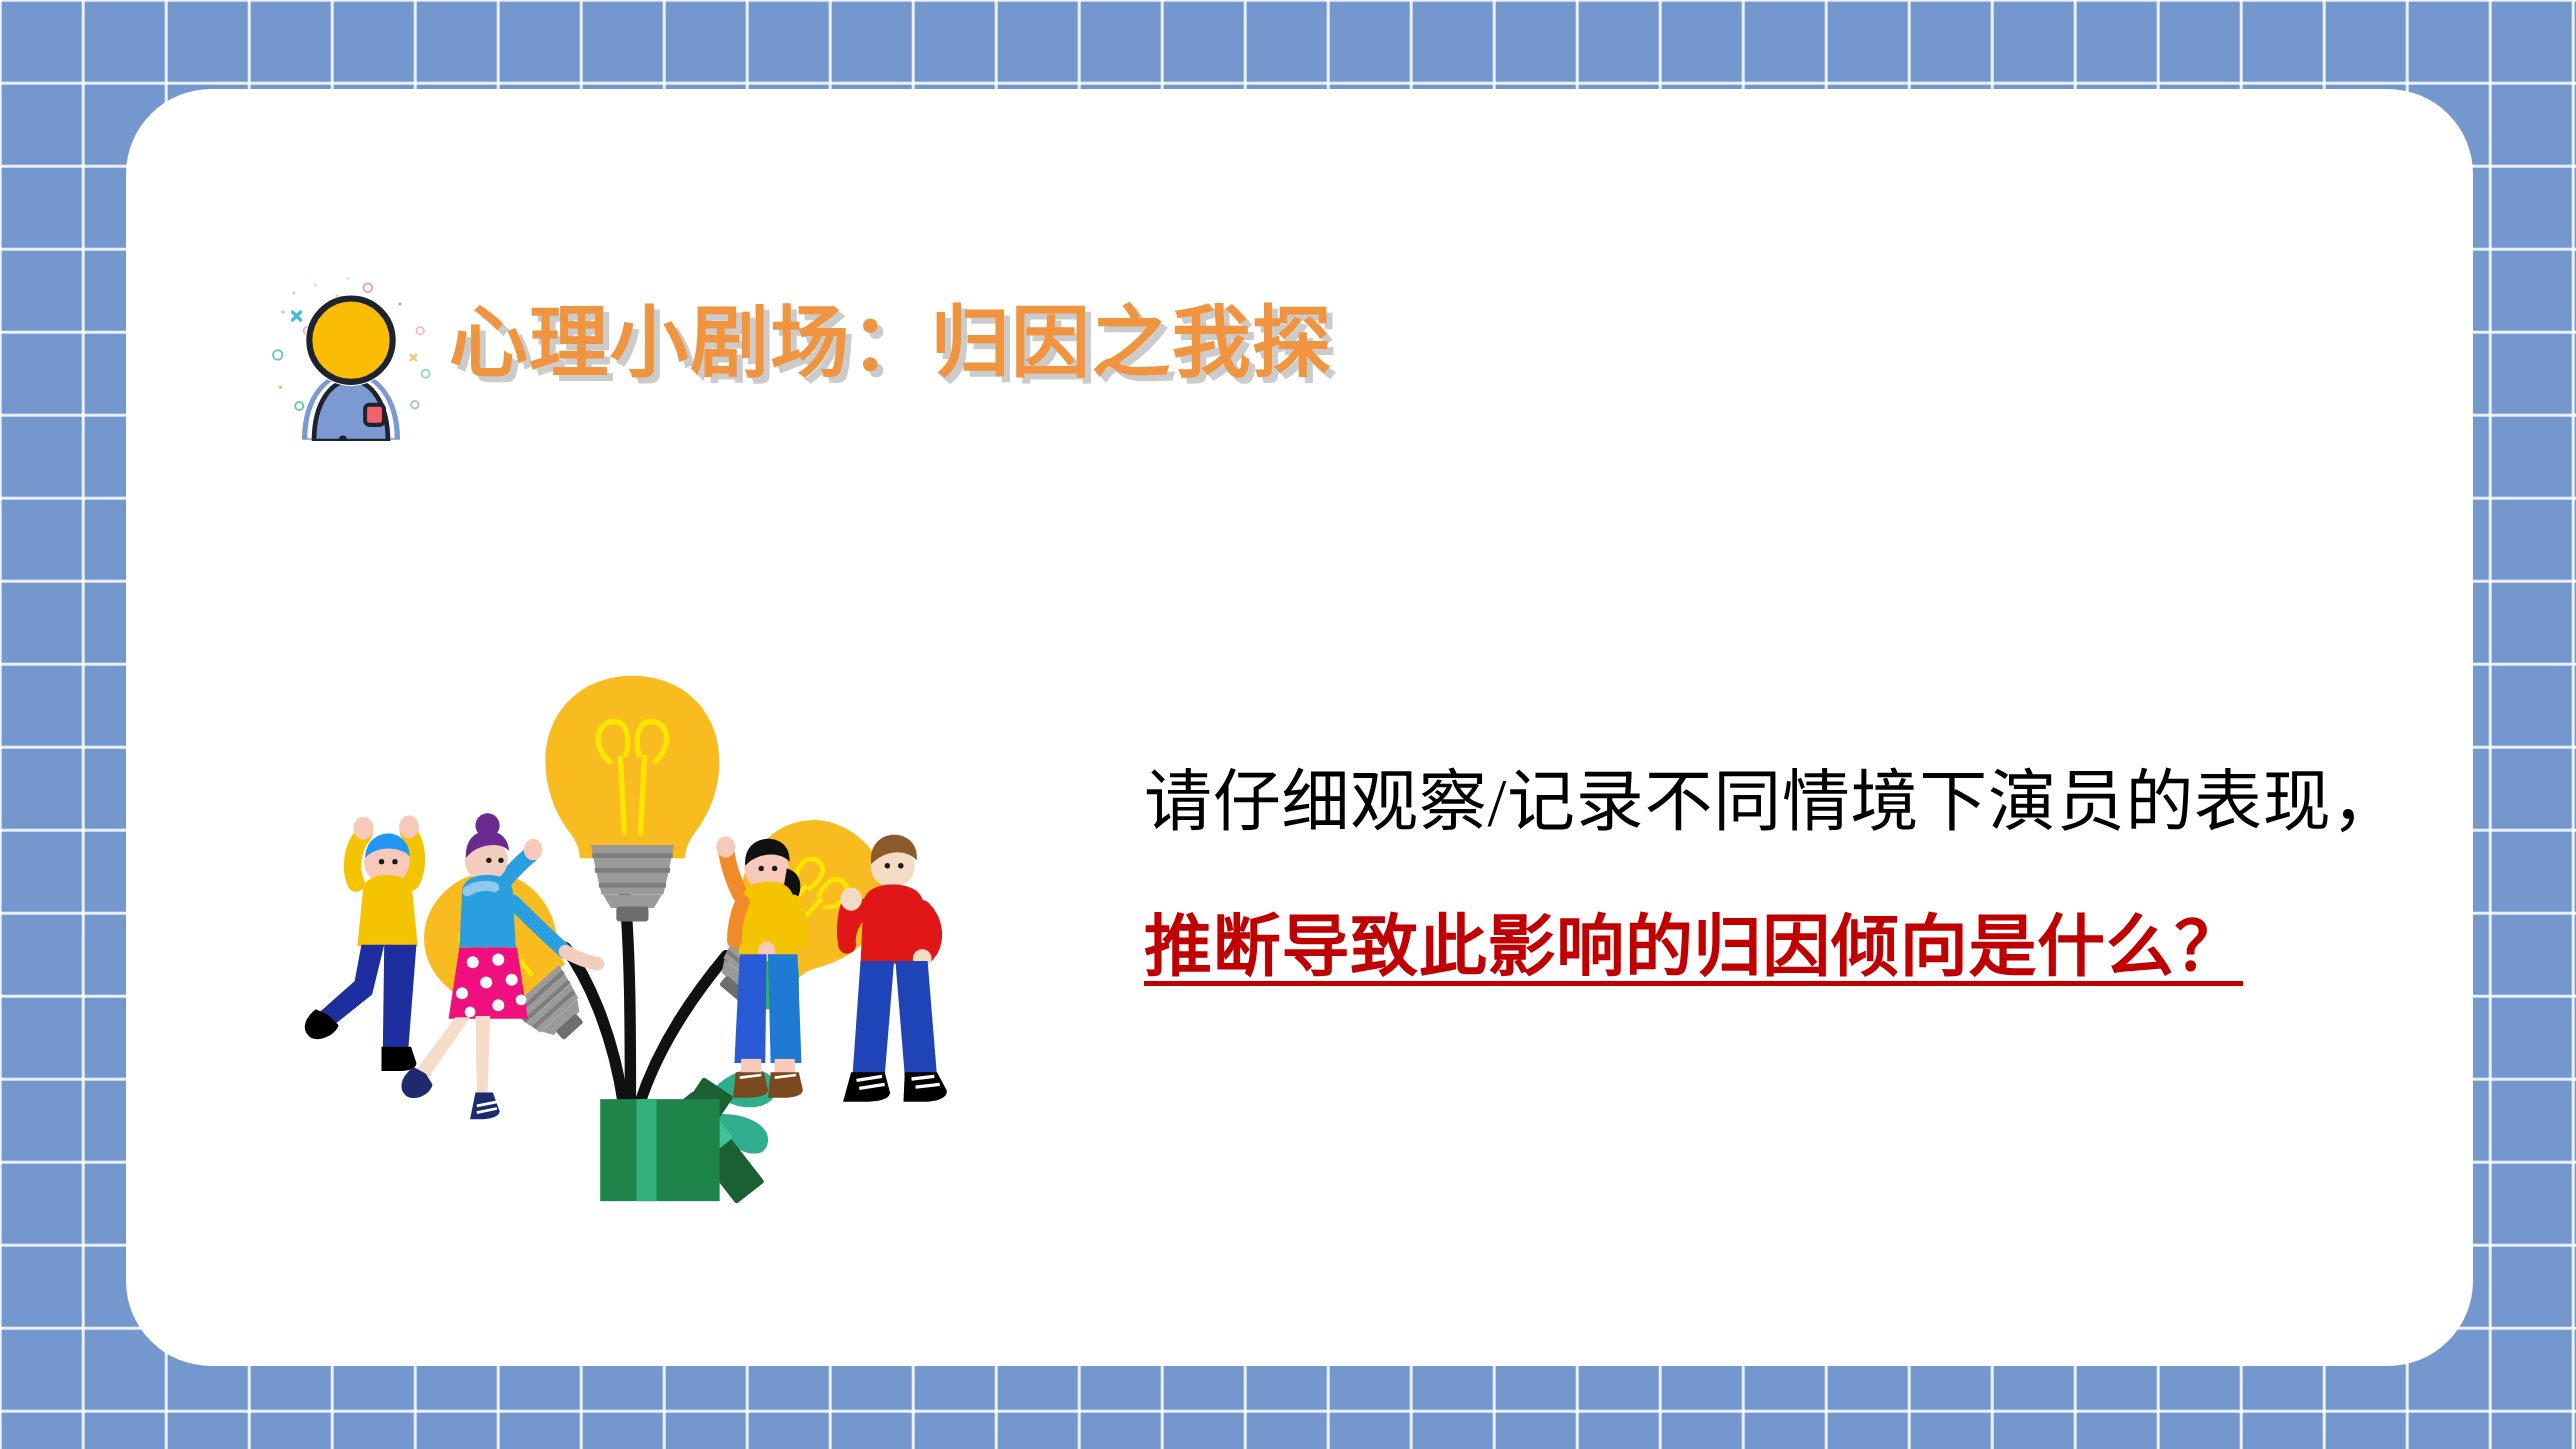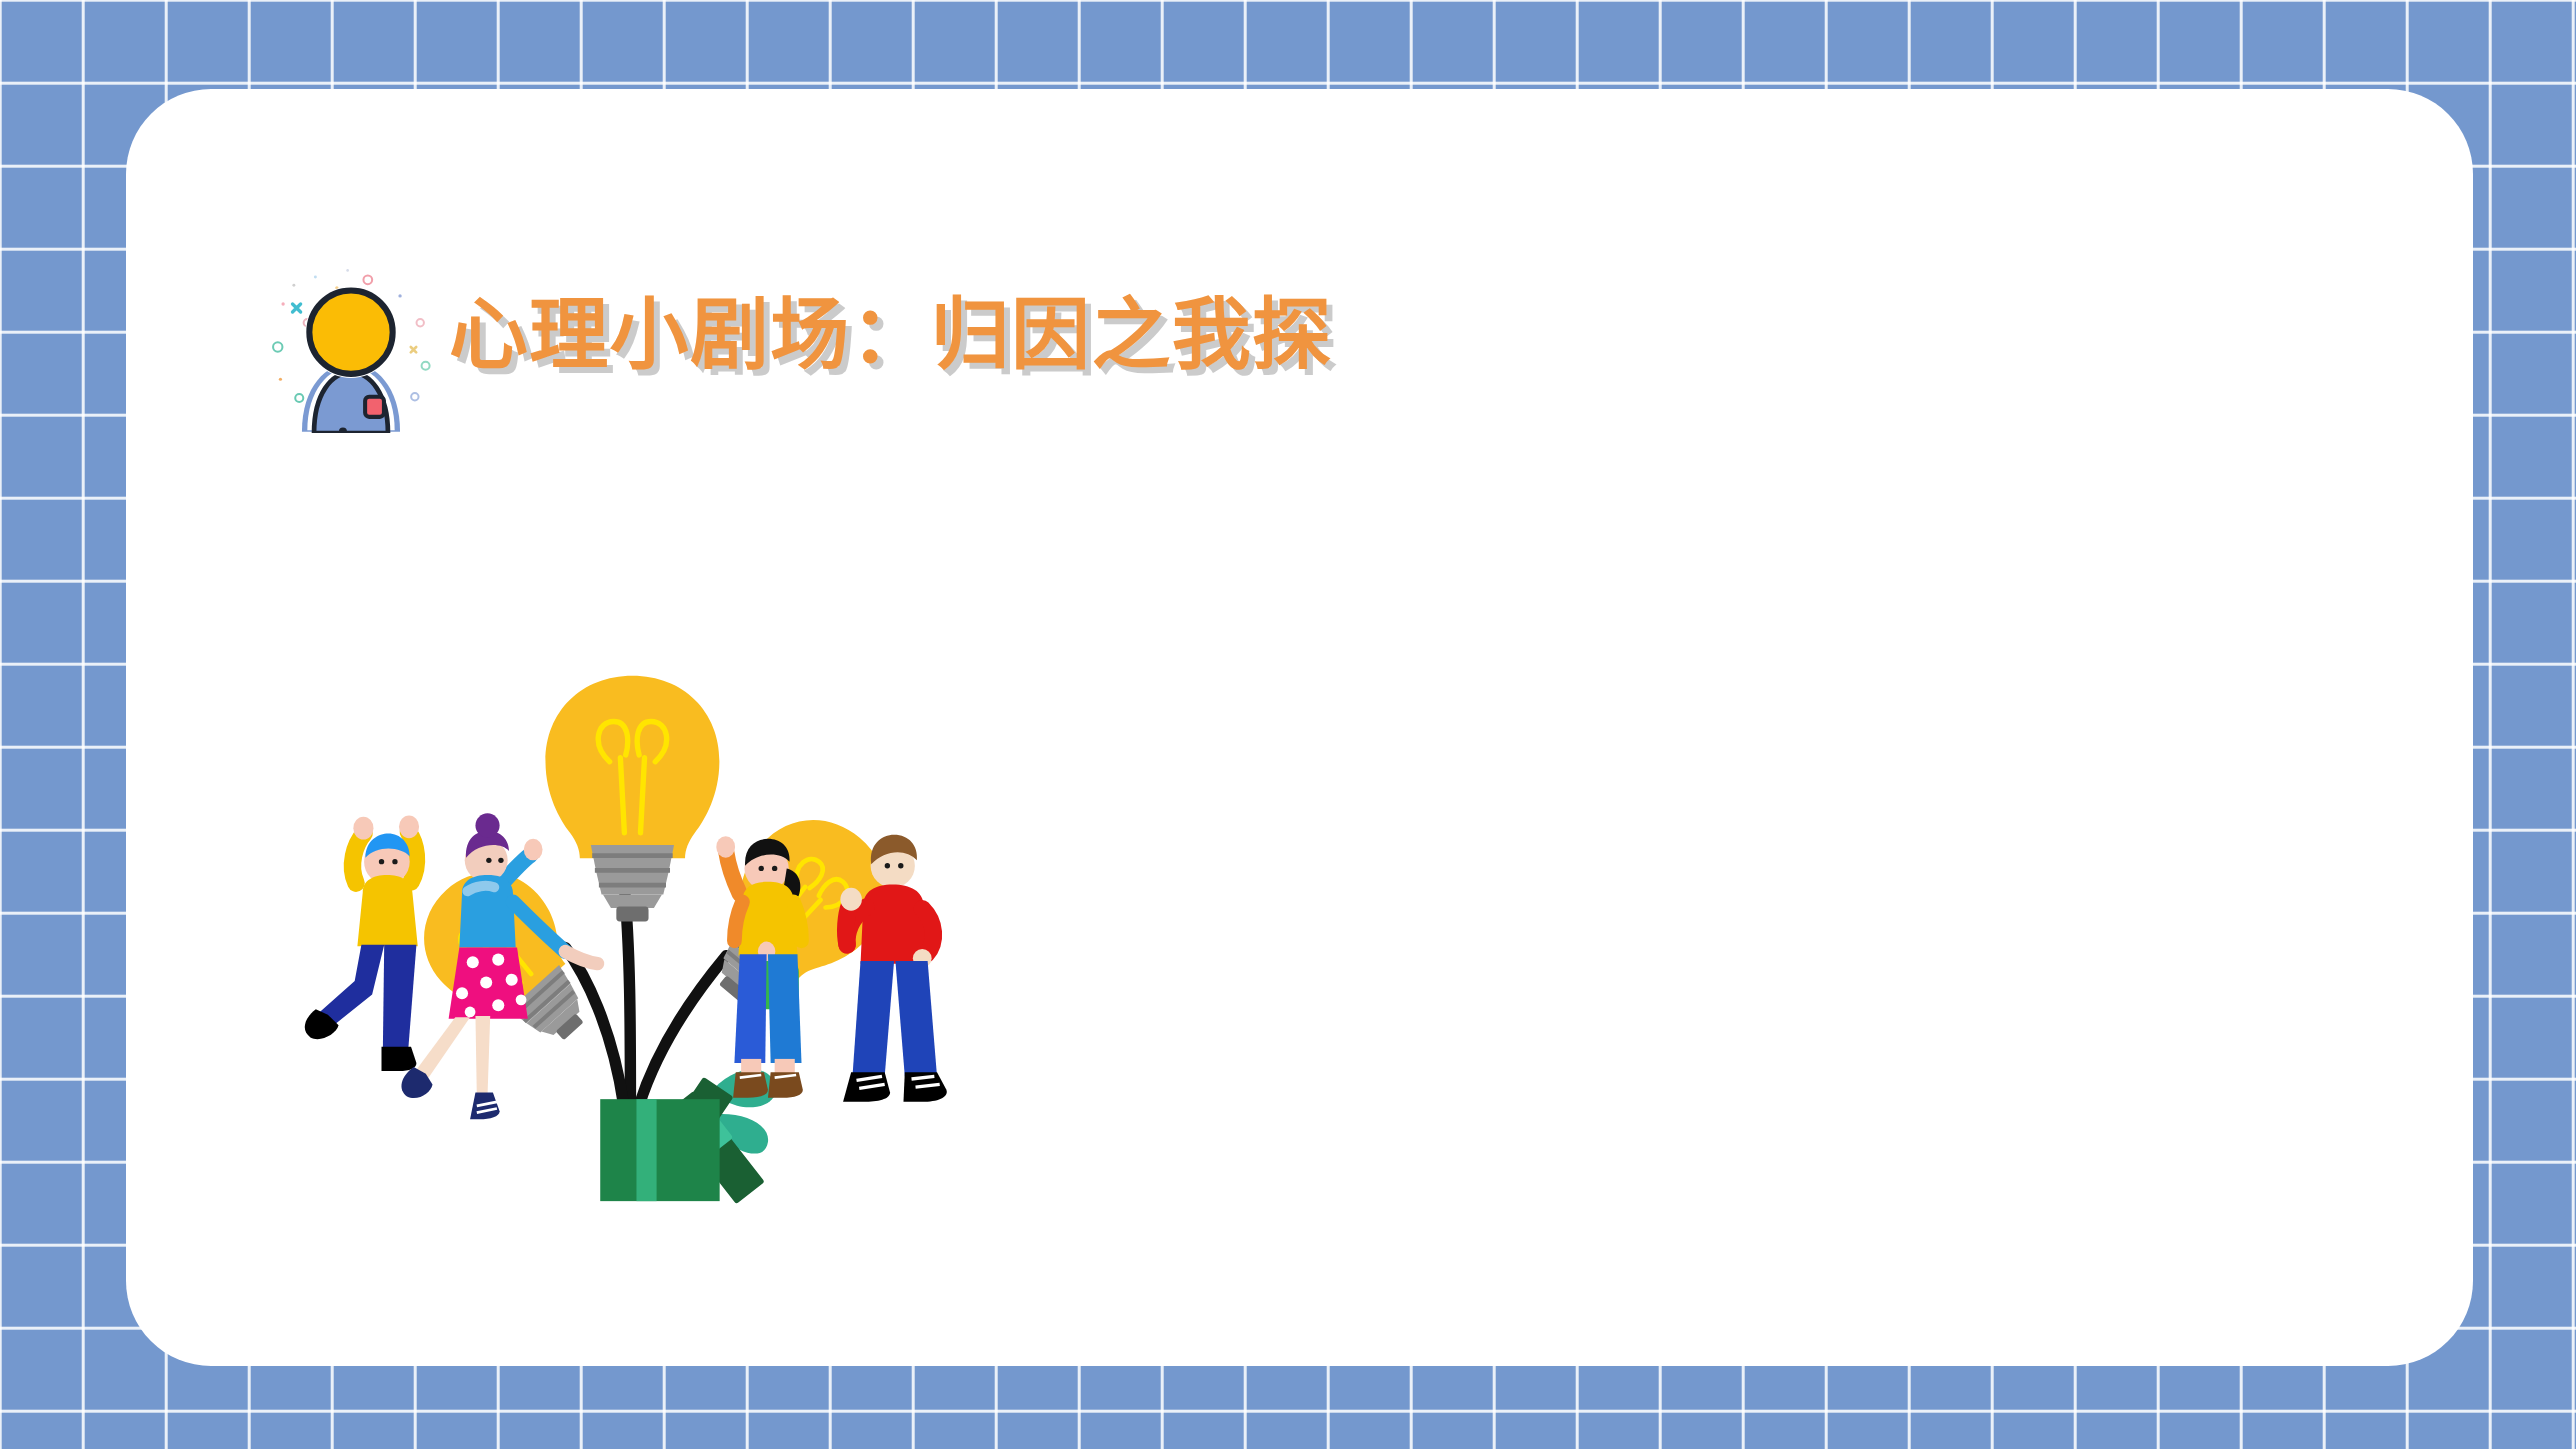--- a/index.html
+++ b/index.html
@@ -25,21 +25,21 @@
   #card{
     position:absolute;
     left:126px;top:89px;
     width:2347px;height:1277px;
     background:#ffffff;
     border-radius:85px;
     overflow:hidden;
   }
   
   #header{
-    position:absolute;left:0;top:0;width:100%;height:221px;
+    position:absolute;left:0;top:8px;width:100%;height:221px;
   }
   #avatar-icon{
     position:absolute;left:141px;top:176px;
     width:168px;height:168px;
   }
   #page-title{
     position:absolute;
     left:323px;top:207px;
     font-size:79px;
     line-height:1.0;
@@ -333,15 +333,16 @@
         <path d="M906 686 L954 686 L968 712 C972 724 954 730 932 730 L904 730 Z" fill="#000000"></path>
         <path d="M834 698 L872 692" stroke="#ffffff" stroke-width="5"></path>
         <path d="M838 710 L876 704" stroke="#ffffff" stroke-width="5"></path>
         <path d="M916 696 L950 692" stroke="#ffffff" stroke-width="5"></path>
         <path d="M922 708 L958 704" stroke="#ffffff" stroke-width="5"></path>
       </g>
 
     </svg>
   </div>
 
+  <div id="body-text"><span>请仔细观察/记录不同情境下演员的</span><span>表现，</span><span class="tx-red">推断导致此影响的归因倾向是什么？ </span></div>
 
 </div>
 
 
 </body></html>

